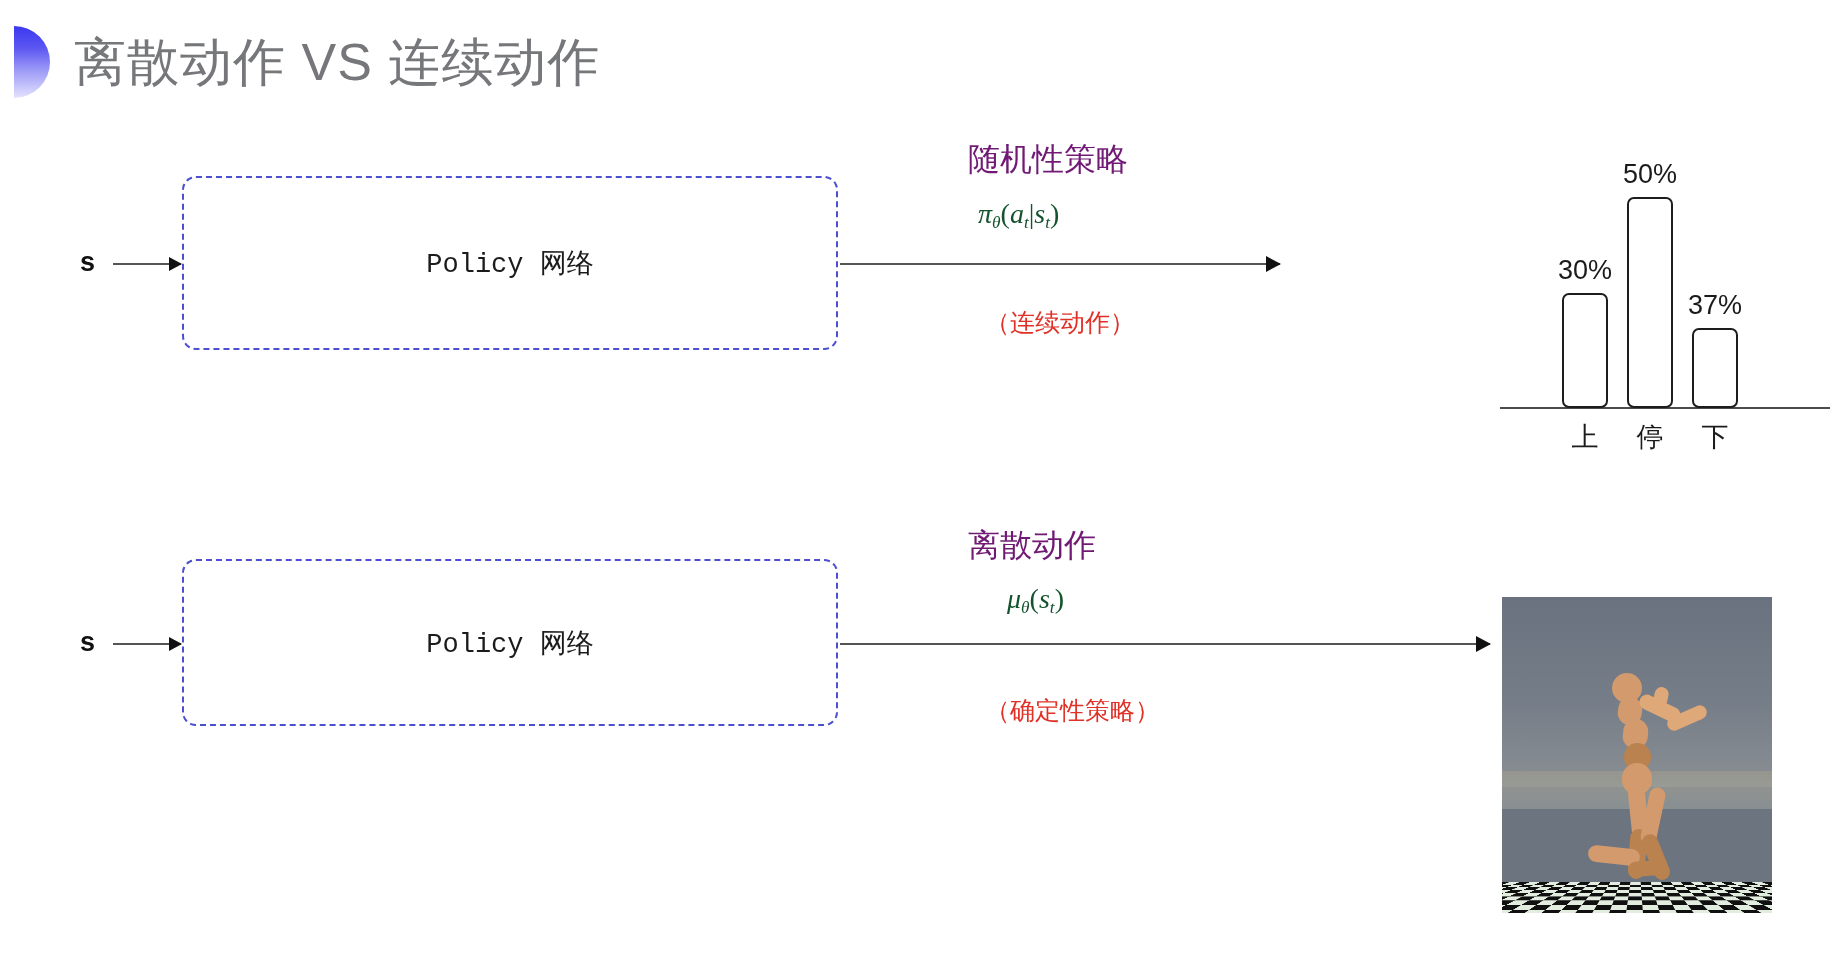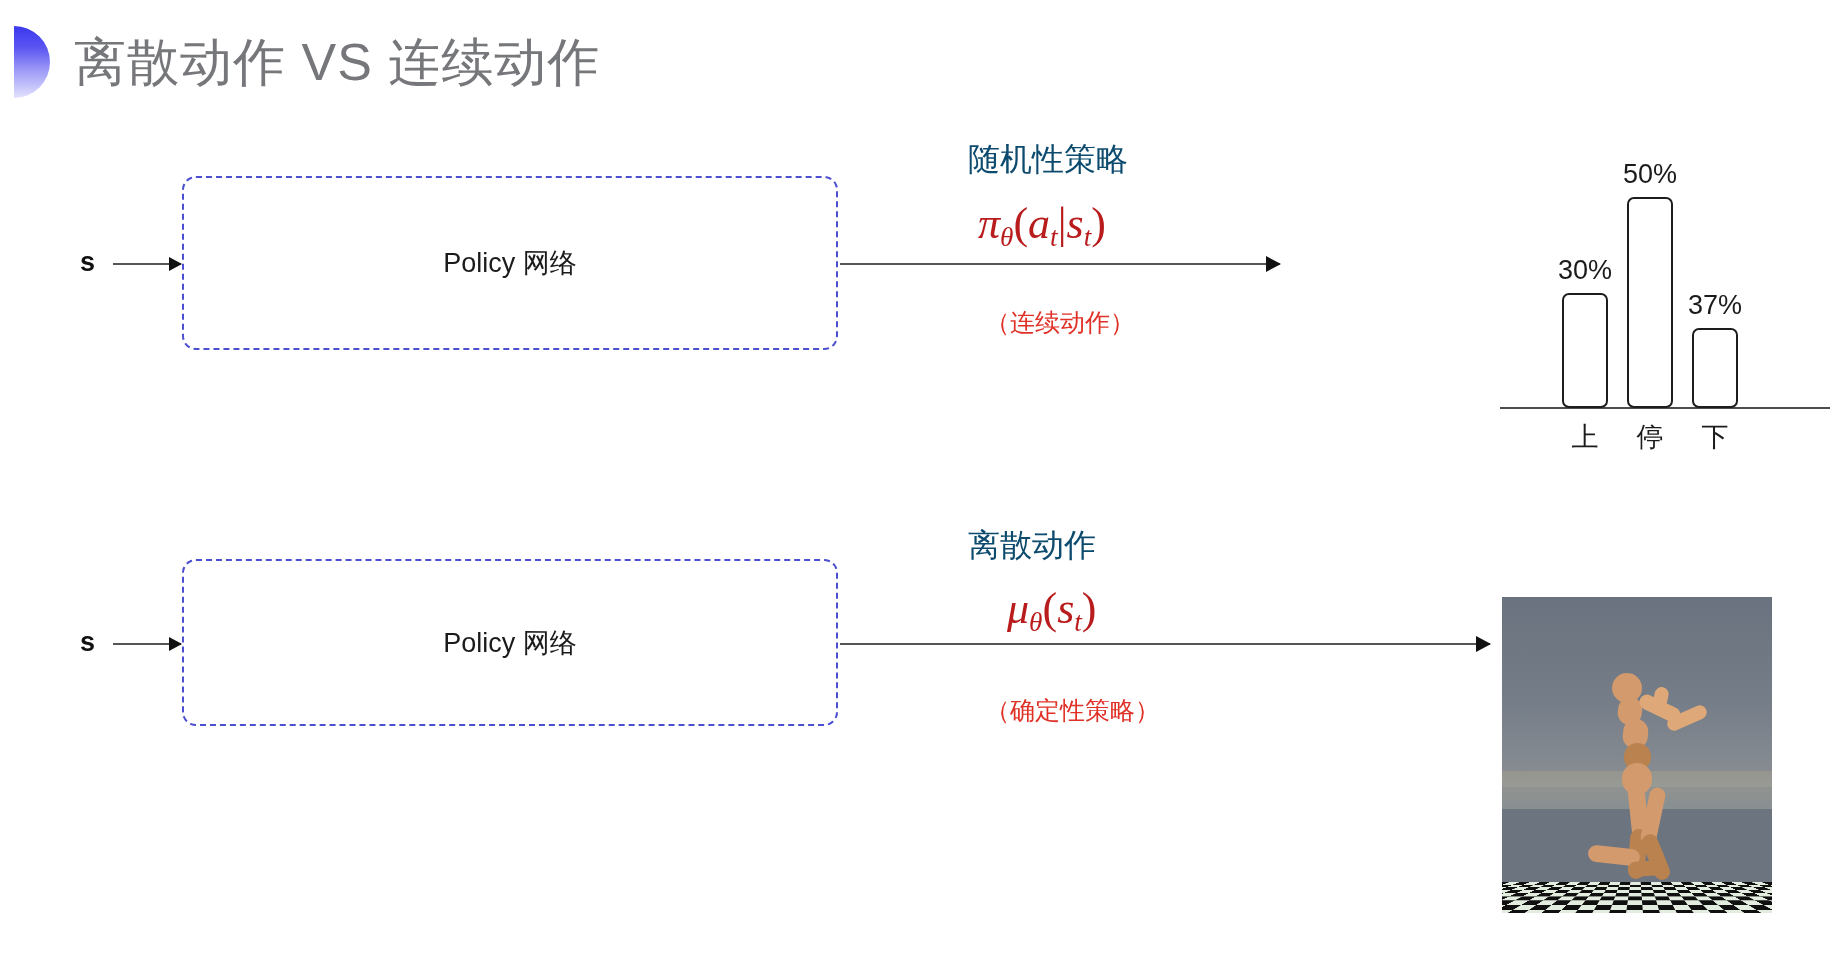--- a/index.html
+++ b/index.html
@@ -48,21 +48,21 @@
   }
   .policy-box .box-label {
     position: absolute;
     left: 0;
     right: 0;
     top: 50%;
     transform: translateY(-50%);
     text-align: center;
     font-size: 27px;
     color: #1b1b1b;
-    font-family: Liberation Sans, sans-serif;
+    font-family: Liberation Mono, monospace;
   }
 
   .s-label {
     position: absolute;
     font-size: 27px;
     font-weight: bold;
     color: #111;
     font-family: "Liberation Sans", "DejaVu Sans", sans-serif;
   }
 
@@ -87,29 +87,29 @@
   .arrow.short::after {
     border-left-width: 13px;
     border-top-width: 7px;
     border-bottom-width: 7px;
   }
 
   
   .anno-title {
     position: absolute;
     font-size: 32px;
-    color: #0c4a6e;
+    color: #701a75;
     white-space: nowrap;
     font-family: "Liberation Sans", "DejaVu Sans", sans-serif;
   }
   .anno-formula {
     position: absolute;
-    font-size: 44px;
+    font-size: 28px;
     font-style: italic;
-    color: #b91c1c;
+    color: #14532d;
     white-space: nowrap;
     font-family: "Liberation Serif", "DejaVu Serif", serif;
   }
   .anno-formula sub {
     font-size: 0.62em;
     font-style: italic;
     vertical-align: -0.28em;
   }
   .anno-formula .upright {
     font-style: normal;

